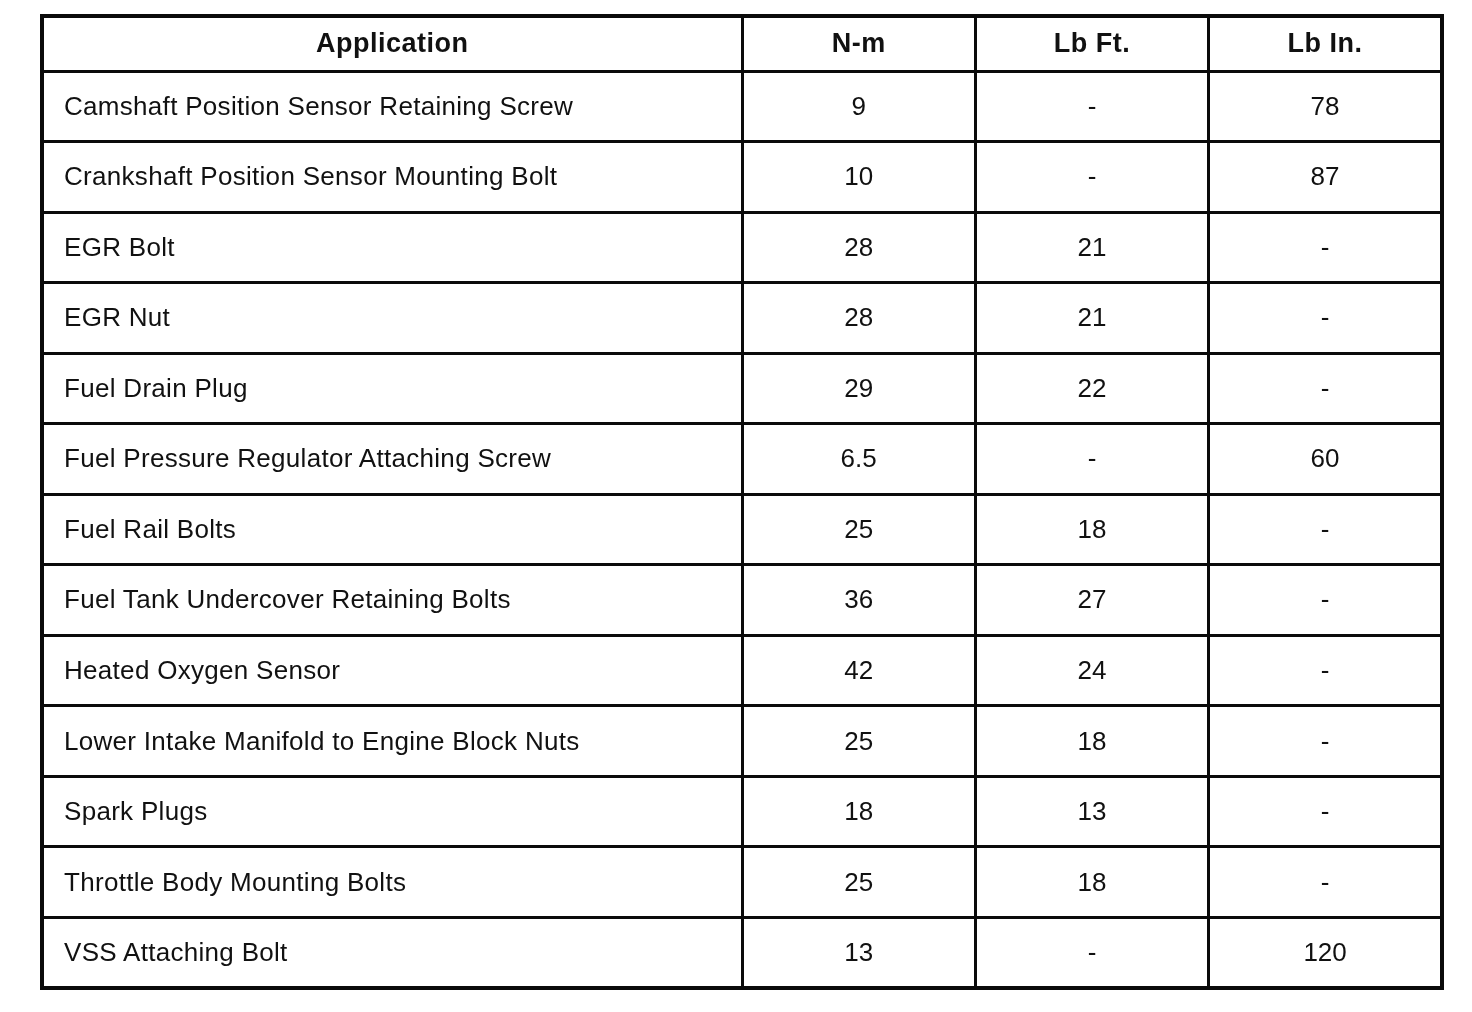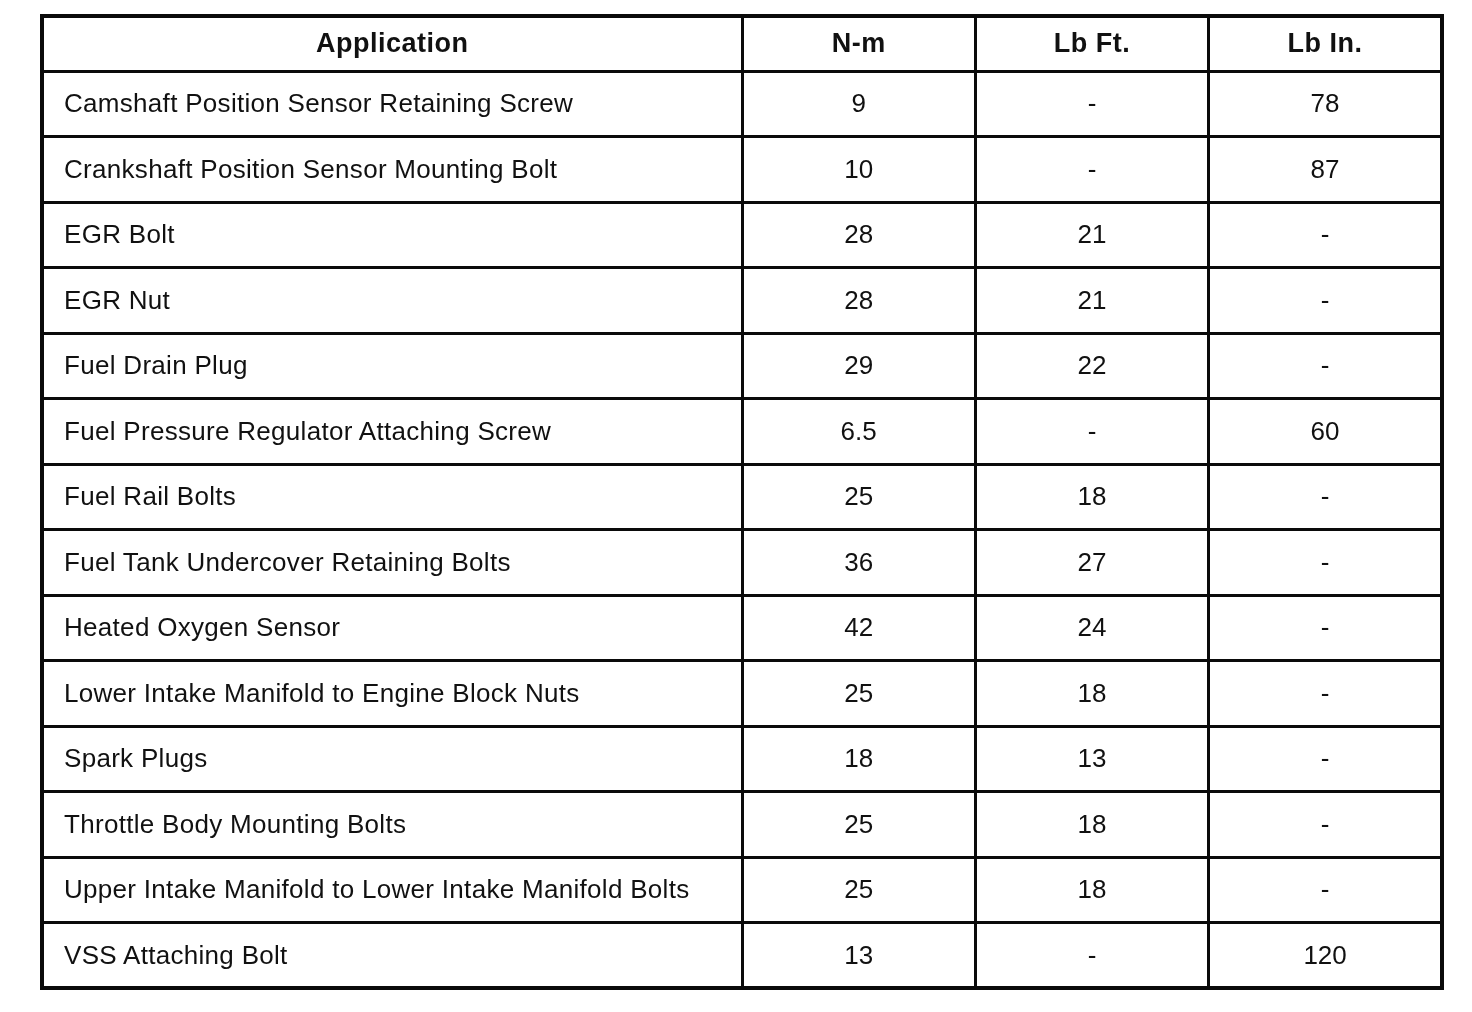--- a/index.html
+++ b/index.html
@@ -144,26 +144,20 @@
         <td class="num">13</td>
         <td class="num">-</td>
       </tr>
       <tr>
         <td class="app">Throttle Body Mounting Bolts</td>
         <td class="num">25</td>
         <td class="num">18</td>
         <td class="num">-</td>
       </tr>
       <tr>
-        <td class="app">Upper Intake Manifold to Lower Intake Manifold Bolts</td>
-        <td class="num">25</td>
-        <td class="num">18</td>
-        <td class="num">-</td>
-      </tr>
-      <tr>
         <td class="app">VSS Attaching Bolt</td>
         <td class="num">13</td>
         <td class="num">-</td>
         <td class="num">120</td>
       </tr>
     </tbody>
   </table>
 </div>
 
 </body></html>

